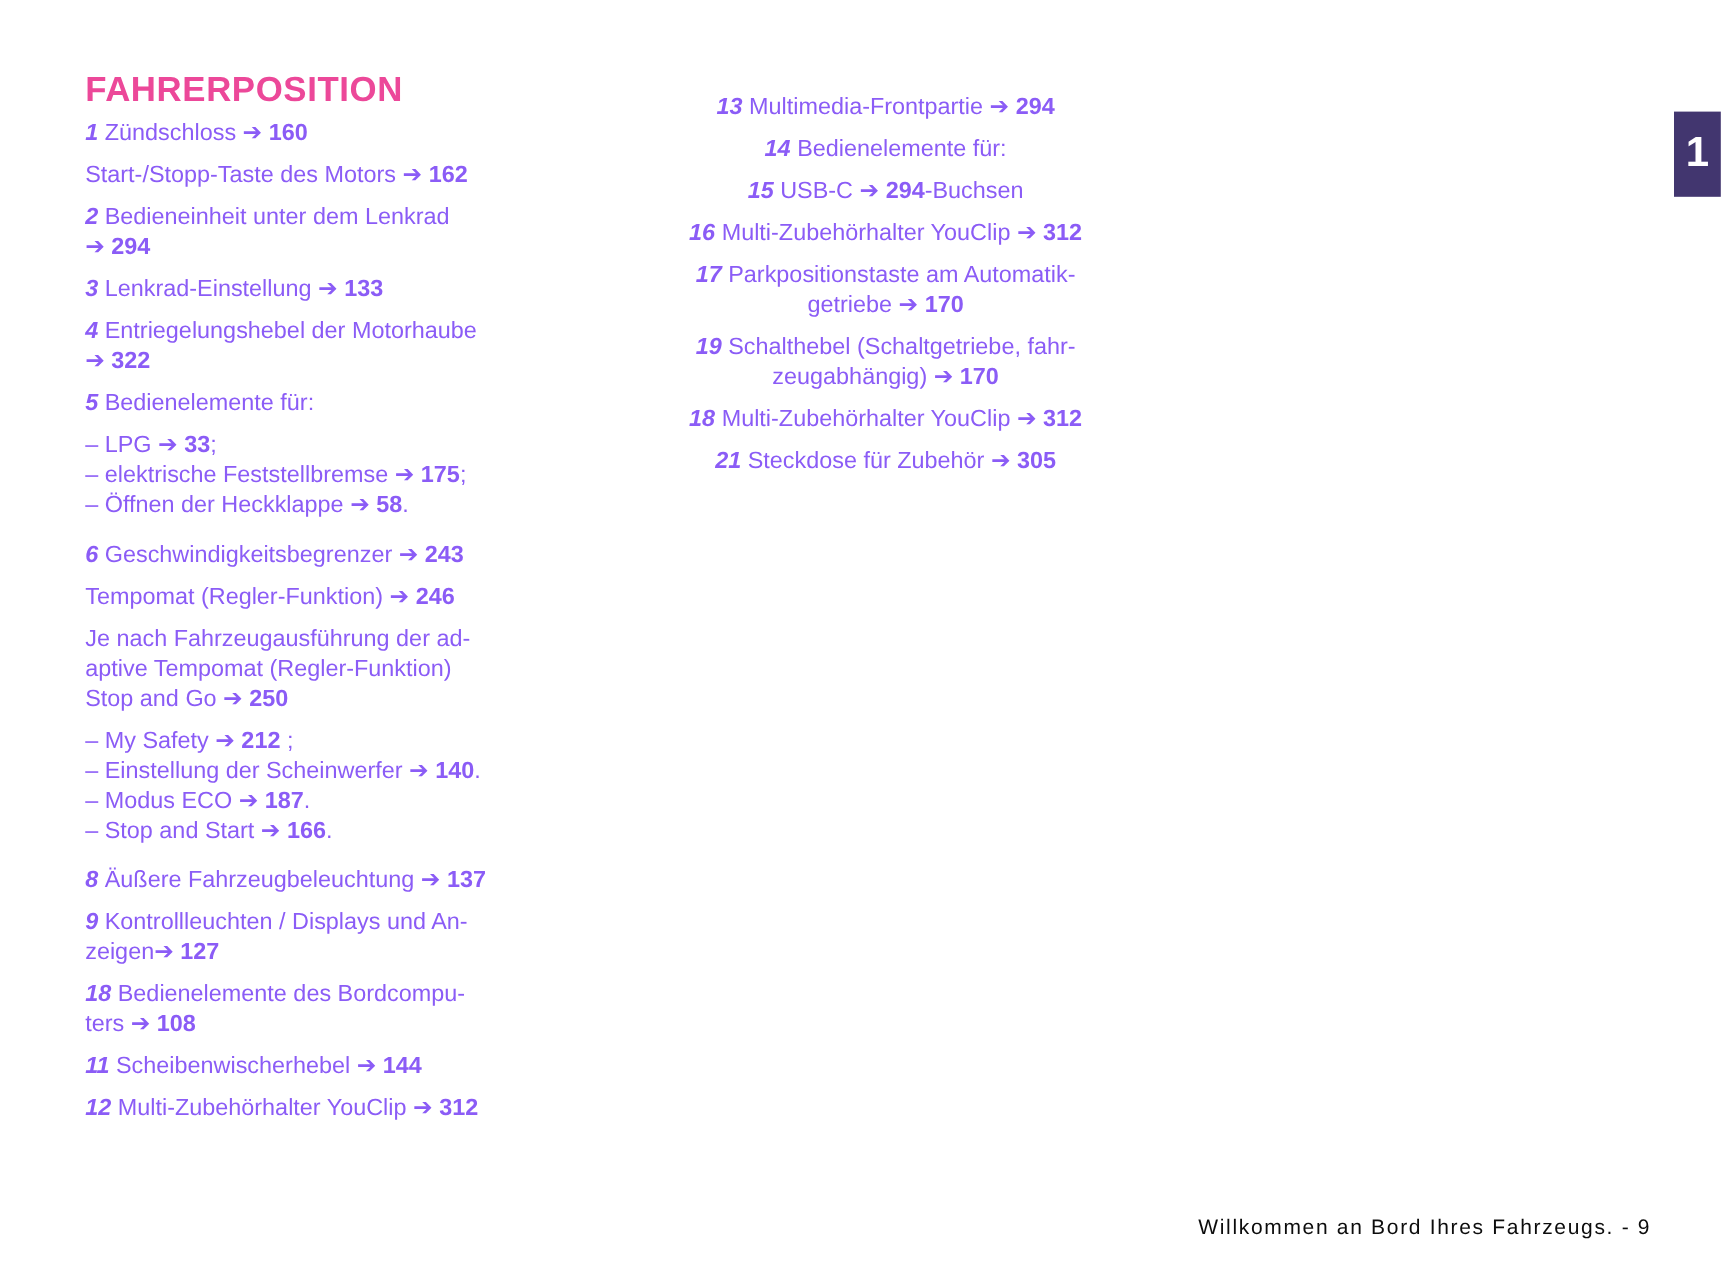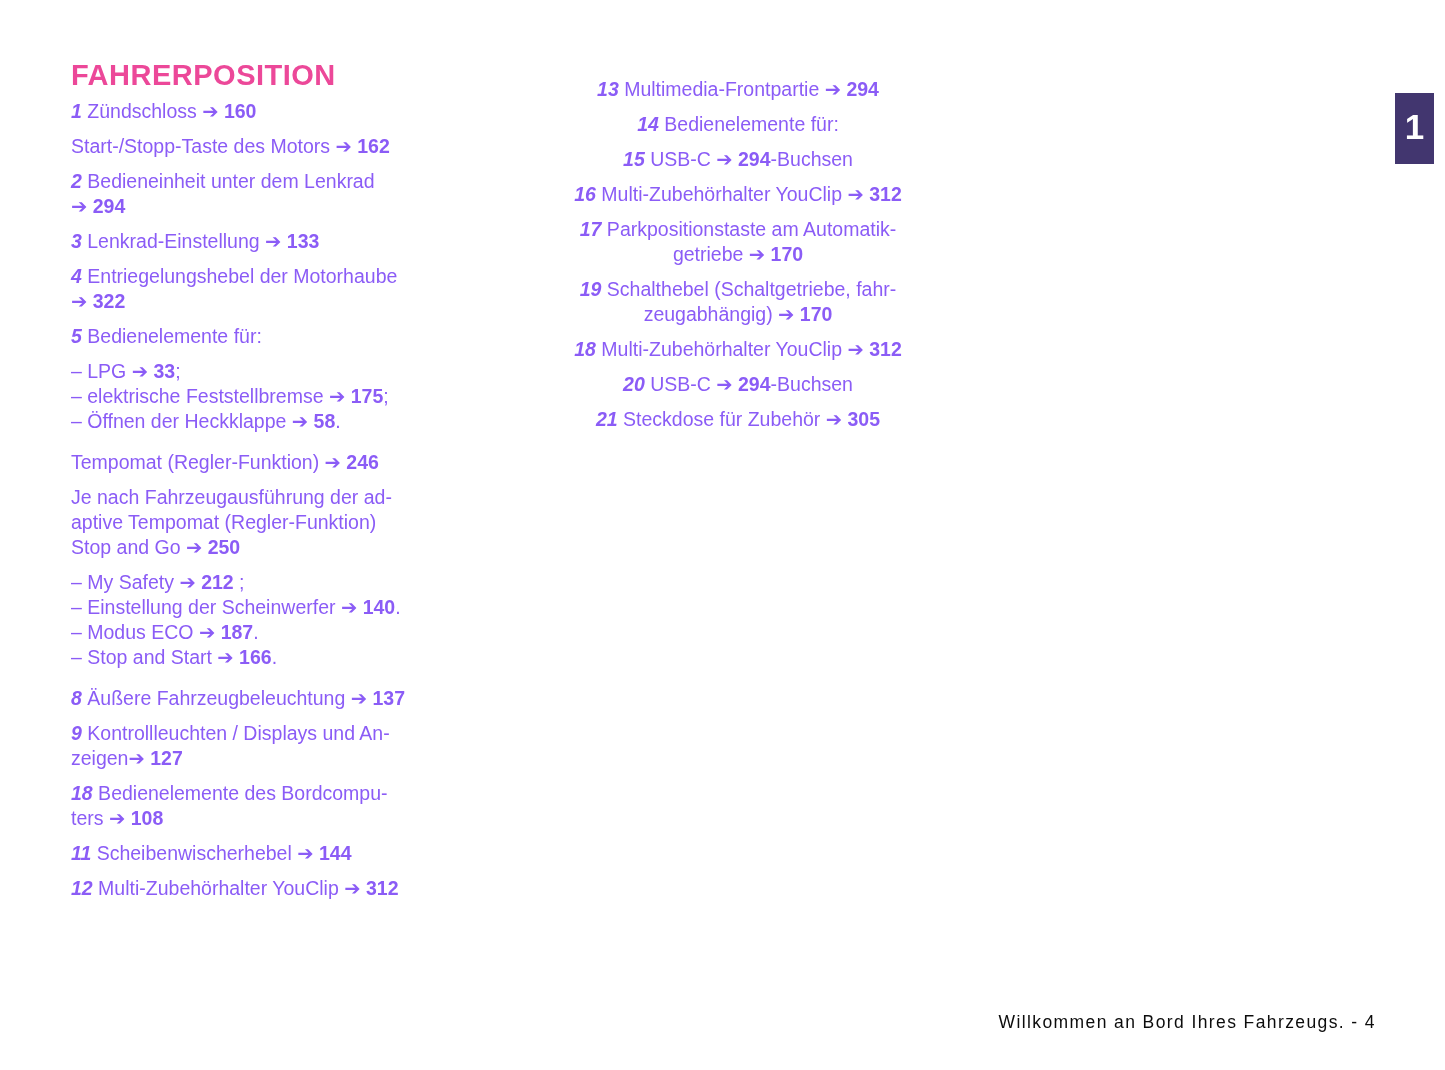--- a/index.html
+++ b/index.html
@@ -73,38 +73,38 @@
 <h1 class="page-title">FAHRERPOSITION</h1>
 
 <div class="col col-left">
     <p class="entry"><span class="num">1</span> Zündschloss <span class="ref"><span>➔</span>&nbsp;160</span></p>
     <p class="entry">Start-/Stopp-Taste des Motors <span class="ref"><span>➔</span>&nbsp;162</span></p>
     <p class="entry"><span class="num">2</span> Bedieneinheit unter dem Lenkrad<br><span class="ref"><span>➔</span>&nbsp;294</span></p>
     <p class="entry"><span class="num">3</span> Lenkrad-Einstellung <span class="ref"><span>➔</span>&nbsp;133</span></p>
     <p class="entry"><span class="num">4</span> Entriegelungshebel der Motorhaube<br><span class="ref"><span>➔</span>&nbsp;322</span></p>
     <p class="entry"><span class="num">5</span> Bedienelemente für:</p>
     <p class="entry sub">–  LPG <span class="ref"><span>➔</span>&nbsp;33</span>;<br>–  elektrische Feststellbremse <span class="ref"><span>➔</span>&nbsp;175</span>;<br>–  Öffnen der Heckklappe <span class="ref"><span>➔</span>&nbsp;58</span>.</p>
+    <p class="entry"><span class="num">6</span> Geschwindigkeitsbegrenzer <span class="ref"><span>➔</span>&nbsp;243</span></p>
     <p class="entry">Tempomat (Regler-Funktion) <span class="ref"><span>➔</span>&nbsp;246</span></p>
     <p class="entry">Je nach Fahrzeugausführung der ad-<br>aptive Tempomat (Regler-Funktion)<br>Stop and Go <span class="ref"><span>➔</span>&nbsp;250</span></p>
     <p class="entry sub">–  My Safety <span class="ref"><span>➔</span>&nbsp;212</span> ;<br>–  Einstellung der Scheinwerfer <span class="ref"><span>➔</span>&nbsp;140</span>.<br>–  Modus ECO <span class="ref"><span>➔</span>&nbsp;187</span>.<br>–  Stop and Start <span class="ref"><span>➔</span>&nbsp;166</span>.</p>
     <p class="entry"><span class="num">8</span> Äußere Fahrzeugbeleuchtung <span class="ref"><span>➔</span>&nbsp;137</span></p>
     <p class="entry"><span class="num">9</span> Kontrollleuchten / Displays und An-<br>zeigen<span class="ref"><span>➔</span>&nbsp;127</span></p>
     <p class="entry"><span class="num">18</span> Bedienelemente des Bordcompu-<br>ters <span class="ref"><span>➔</span>&nbsp;108</span></p>
     <p class="entry"><span class="num">11</span> Scheibenwischerhebel <span class="ref"><span>➔</span>&nbsp;144</span></p>
     <p class="entry"><span class="num">12</span> Multi-Zubehörhalter YouClip <span class="ref"><span>➔</span>&nbsp;312</span></p>
   </div>
 <div class="col col-right">
     <p class="entry"><span class="num">13</span> Multimedia-Frontpartie <span class="ref"><span>➔</span>&nbsp;294</span></p>
     <p class="entry"><span class="num">14</span> Bedienelemente für:</p>
     <p class="entry"><span class="num">15</span> USB-C <span class="ref"><span>➔</span>&nbsp;294</span>-Buchsen</p>
     <p class="entry"><span class="num">16</span> Multi-Zubehörhalter YouClip <span class="ref"><span>➔</span>&nbsp;312</span></p>
     <p class="entry"><span class="num">17</span> Parkpositionstaste am Automatik-<br>getriebe <span class="ref"><span>➔</span>&nbsp;170</span></p>
     <p class="entry"><span class="num">19</span> Schalthebel (Schaltgetriebe, fahr-<br>zeugabhängig) <span class="ref"><span>➔</span>&nbsp;170</span></p>
     <p class="entry"><span class="num">18</span> Multi-Zubehörhalter YouClip <span class="ref"><span>➔</span>&nbsp;312</span></p>
-    <p class="entry"><span class="num">20</span> USB-C <span class="ref"><span>➔</span>&nbsp;294</span>-Buchsen</p>
     <p class="entry"><span class="num">21</span> Steckdose für Zubehör <span class="ref"><span>➔</span>&nbsp;305</span></p>
   </div>
 
 <div class="section-tab" style="background: rgb(66, 54, 111);">
   <span>1</span>
 </div>
 
-<div class="page-footer">Willkommen an Bord Ihres Fahrzeugs. - 4</div>
+<div class="page-footer">Willkommen an Bord Ihres Fahrzeugs. - 9</div>
 
 </body></html>

